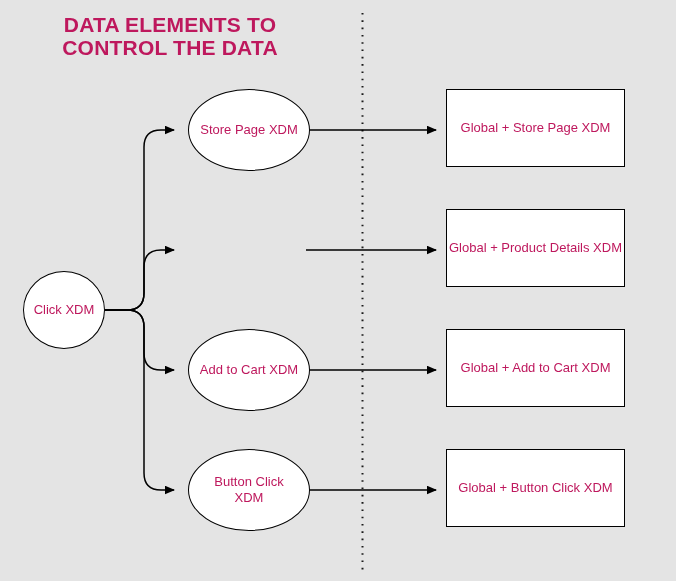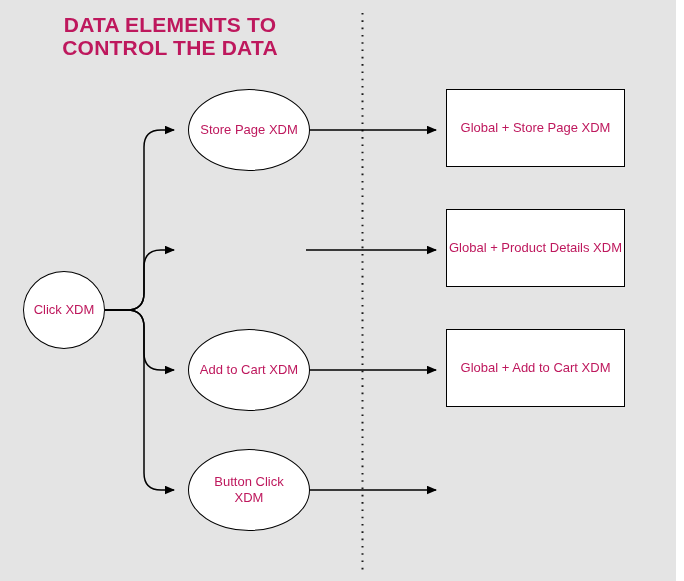--- a/index.html
+++ b/index.html
@@ -107,14 +107,17 @@
 
   <div class="node rect row1">
     <span>Global + Store Page XDM</span>
   </div>
   <div class="node rect row2">
     <span>Global + Product Details XDM</span>
   </div>
   <div class="node rect row3">
     <span>Global + Add to Cart XDM</span>
   </div>
+  <div class="node rect row4">
+    <span>Global + Button Click XDM</span>
+  </div>
 
 </div>
 
 </body></html>

